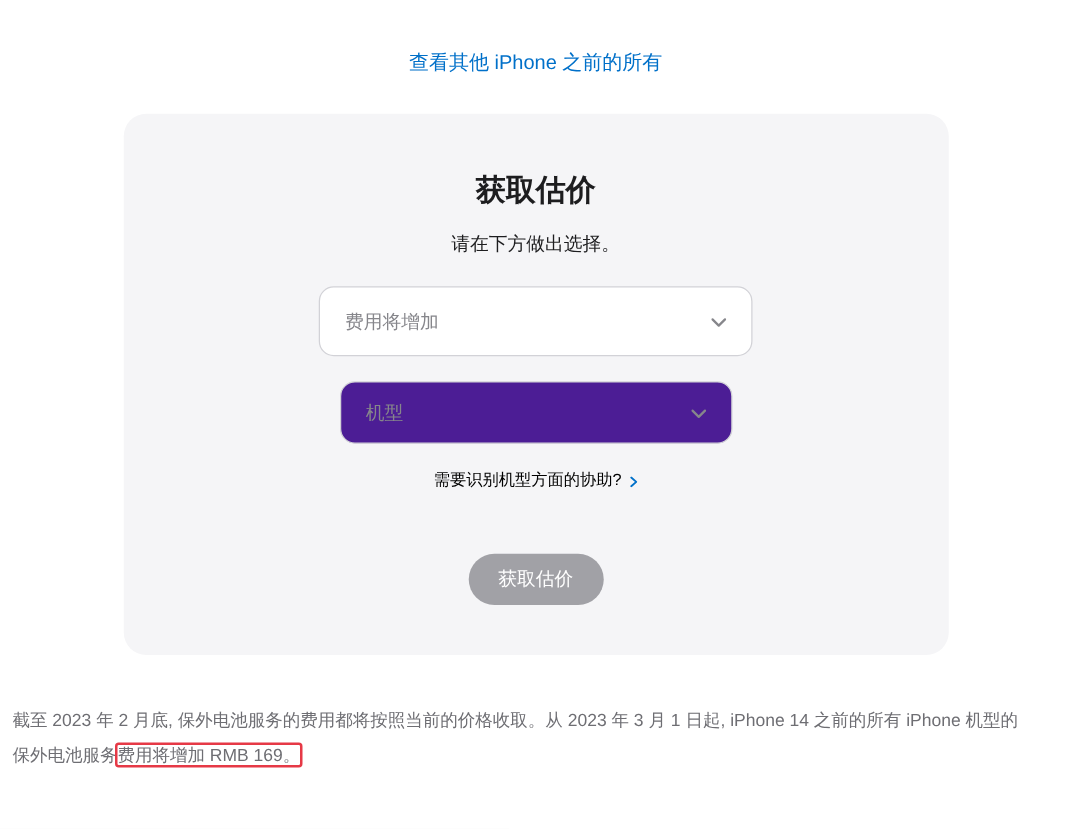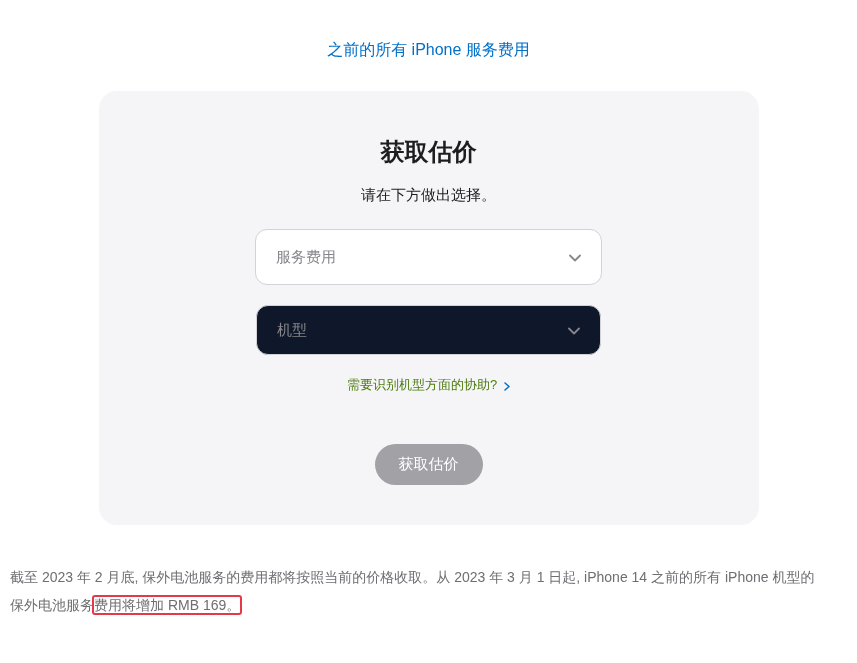--- a/index.html
+++ b/index.html
@@ -60,23 +60,23 @@
       background: #ffffff;
       border: 1px solid #d2d2d7;
       border-radius: 12px;
       display: flex;
       align-items: center;
       justify-content: space-between;
       padding: 0 20px;
       cursor: pointer;
     }
     .select-box-short {
-      width: 345px;
+      width: 314px;
       height: 50px;
-      background: #0f172a;
+      background: #4c1d95;
       border: 1px solid #d2d2d7;
       border-radius: 12px;
       display: flex;
       align-items: center;
       justify-content: space-between;
       padding: 0 20px;
       cursor: pointer;
     }
     .select-placeholder {
       color: #86868b;
@@ -85,21 +85,21 @@
     .chevron {
       color: #86868b;
       font-size: 13px;
     }
     .help-link {
       text-align: center;
       margin-top: 20px;
       margin-bottom: 50px;
     }
     .help-link a {
-      color: #4d7c0f;
+      color: #000000;
       text-decoration: none;
       font-size: 13px;
     }
     .help-arrow {
       color: #0070c9;
       font-size: 11px;
       margin-left: 3px;
     }
     .submit-button {
       display: block;
@@ -137,30 +137,30 @@
       border-radius: 3px;
       pointer-events: none;
     }
   </style>
 </head>
 <body>
 
 <div class="page">
 
   <div class="top-link">
-    <a href="#">之前的所有 iPhone 服务费用</a>
+    <a href="#">查看其他 iPhone 之前的所有</a>
   </div>
 
   <div class="card">
     <h2 class="card-title">获取估价</h2>
     <p class="card-subtitle">请在下方做出选择。</p>
 
     <div class="select-group">
       <div class="select-box">
-        <span class="select-placeholder">服务费用</span>
+        <span class="select-placeholder">费用将增加</span>
         <span class="chevron">
           <svg width="12" height="8" viewBox="0 0 12 8" fill="none">
               <path d="M1 1.5L6 6.5L11 1.5" stroke="#86868b" stroke-width="1.8" stroke-linecap="round" stroke-linejoin="round"></path>
             </svg>
         </span>
       </div>
 
       <div class="select-box-short">
         <span class="select-placeholder">机型</span>
         <span class="chevron">

